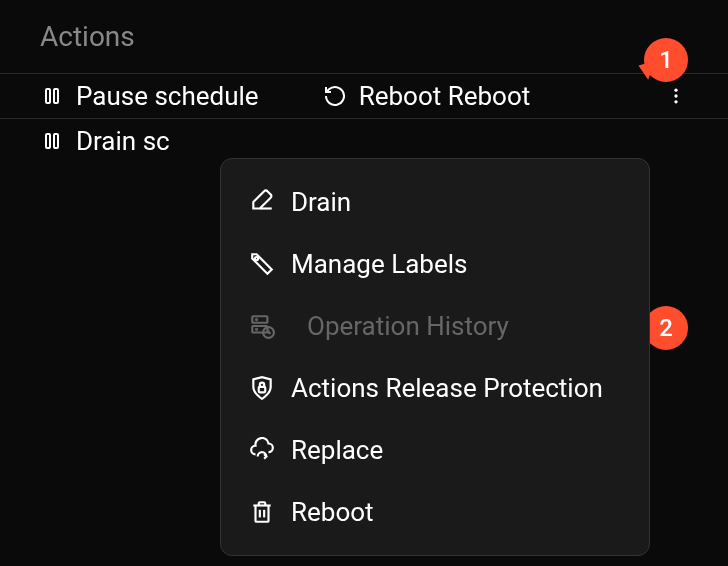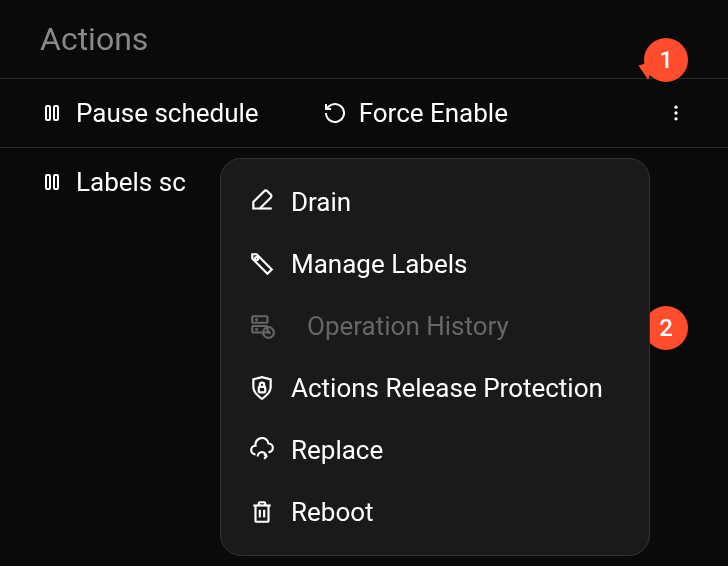--- a/index.html
+++ b/index.html
@@ -11,27 +11,27 @@
       background: #0a0a0a;
       font-family: -apple-system, BlinkMacSystemFont, "Segoe UI", Roboto, sans-serif;
       width: 728px;
       height: 566px;
       overflow: hidden;
       position: relative;
     }
     .header {
       padding: 20px 40px;
       color: #888;
-      font-size: 32px;
+      font-size: 28px;
       font-weight: 400;
     }
     .row {
       display: flex;
       align-items: center;
-      padding: 19px 40px;
+      padding: 7px 40px;
       gap: 12px;
       border-top: 1px solid #2a2a2a;
     }
     .row:last-of-type {
       border-bottom: 1px solid #2a2a2a;
     }
     .action-btn {
       display: inline-flex;
       align-items: center;
       gap: 12px;
@@ -60,21 +60,21 @@
     .kebab svg {
       width: 20px;
       height: 20px;
     }
     .dropdown {
       position: absolute;
       top: 158px;
       left: 220px;
       background: #1a1a1a;
       border: 1px solid #333;
-      border-radius: 21px;
+      border-radius: 12px;
       padding: 12px 0;
       min-width: 430px;
       z-index: 10;
     }
     .dropdown-item {
       display: flex;
       align-items: center;
       gap: 16px;
       padding: 16px 28px;
       color: #fff;
@@ -139,38 +139,38 @@
       <rect x="14" y="5" width="4" height="14" rx="1"></rect>
     </svg>
     <span>Pause schedule</span>
   </div>
   <div class="spacer"></div>
   <div class="action-btn">
     <svg viewBox="0 0 24 24" fill="none" stroke="currentColor" stroke-width="2">
       <path d="M3 12a9 9 0 1 0 3-6.7L3 8"></path>
       <path d="M3 3v5h5"></path>
     </svg>
-    <span>Force Enable</span>
+    <span>Reboot Reboot</span>
   </div>
   <div class="kebab">
     <svg viewBox="0 0 24 24" fill="currentColor" style="color:#fff">
       <circle cx="12" cy="5" r="2"></circle>
       <circle cx="12" cy="12" r="2"></circle>
       <circle cx="12" cy="19" r="2"></circle>
     </svg>
   </div>
 </div>
 
 <div class="row">
   <div class="action-btn">
     <svg viewBox="0 0 24 24" fill="none" stroke="currentColor" stroke-width="2">
       <rect x="6" y="5" width="4" height="14" rx="1"></rect>
       <rect x="14" y="5" width="4" height="14" rx="1"></rect>
     </svg>
-    <span>Labels sc</span>
+    <span>Drain sc</span>
   </div>
 </div>
 
 <div class="dropdown">
   <div class="dropdown-item">
     <svg viewBox="0 0 24 24" fill="none" stroke="currentColor" stroke-width="2">
       <path d="M4 18 L10 18 L20 8 a2 2 0 0 0 0-3 l-3-3 a2 2 0 0 0-3 0 L4 12 Z"></path>
       <line x1="10" y1="18" x2="21" y2="18"></line>
     </svg>
     <span>Drain</span>

